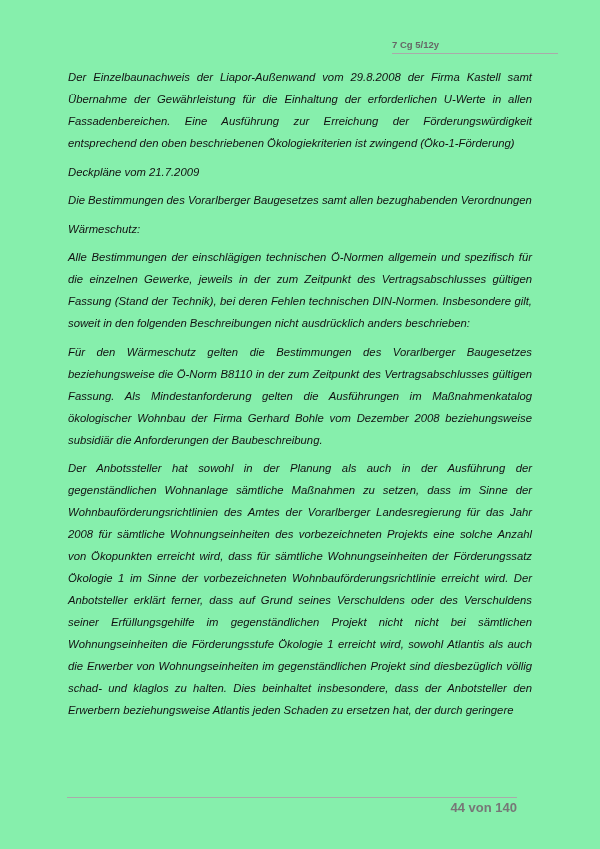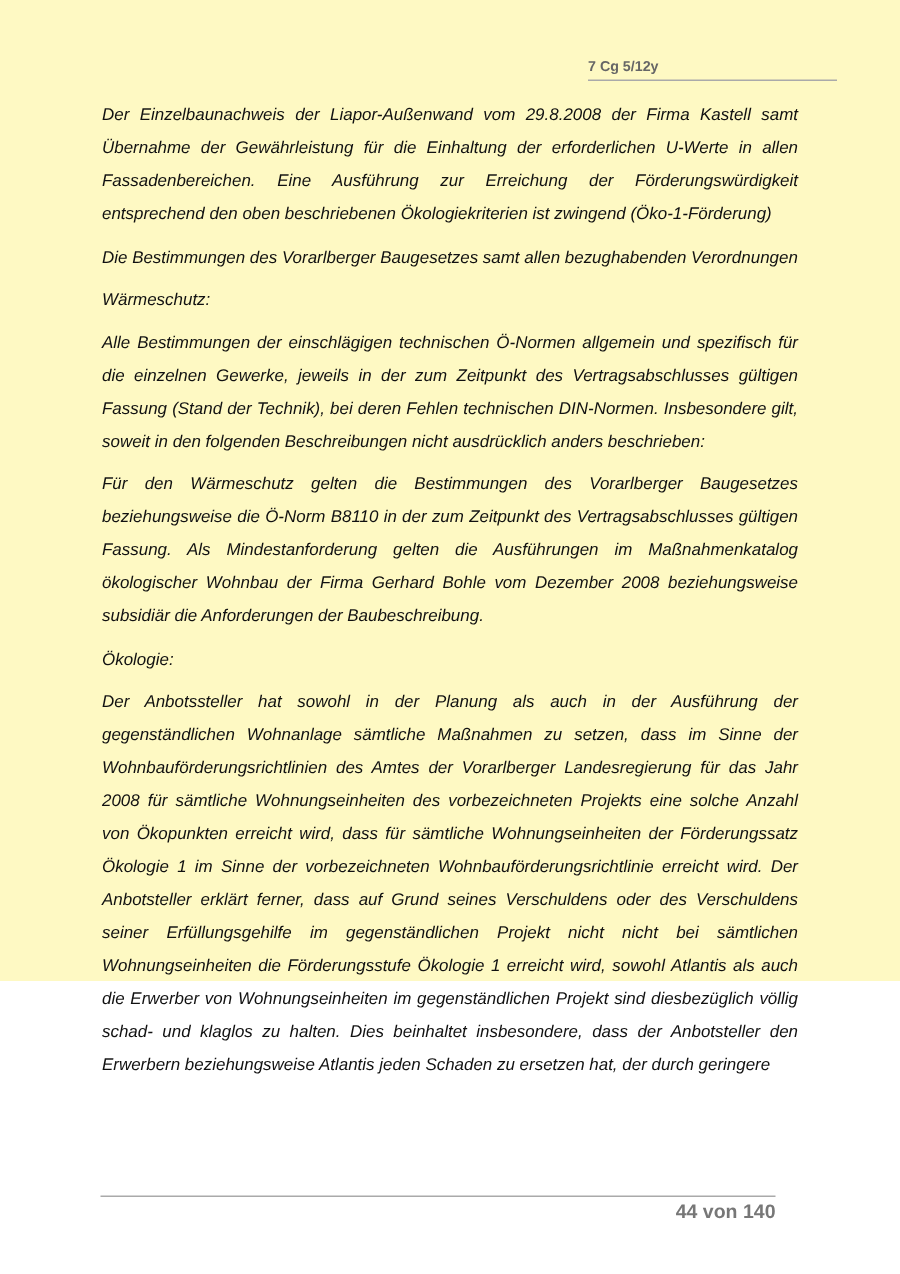--- a/index.html
+++ b/index.html
@@ -1,34 +1,34 @@
 <!DOCTYPE html>
 <html><head>
 <meta charset="utf-8">
 <style>
   html, body { margin:0; padding:0; background:#ffffff; }
   body { width:600px; height:849px; position:relative; overflow:hidden; font-family:"Liberation Sans", sans-serif; color:#111; }
-  .page { position:absolute; left:0; top:0; width:600px; height:654px; background:#fef9c3; }
+  .page { position:absolute; left:0; top:0; width:600px; height:849px; background:#86efac; }
   .header { position:absolute; left:392px; top:39px; width:166px; font-size:9.5px; font-weight:bold; color:#666; padding-bottom:3px; border-bottom:1px solid #aaa; }
   .body { position:absolute; left:68px; top:66px; width:464px; font-size:11.3px; font-style:italic; line-height:22px; }
   .body p { margin:0 0 6.5px 0; text-align:justify; }
   .footer-line { position:absolute; left:67px; top:797px; width:450px; border-top:1px solid #aaa; }
   .footer { position:absolute; left:400px; top:800px; width:117px; text-align:right; font-size:13px; font-weight:bold; color:#777; }
 </style>
 </head>
 <body>
 
 <div class="page">
   <div class="header">7 Cg 5/12y</div>
 
   <div class="body">
     <p>Der Einzelbaunachweis der Liapor-Außenwand vom 29.8.2008 der Firma Kastell samt Übernahme der Gewährleistung für die Einhaltung der erforderlichen U-Werte in allen Fassadenbereichen. Eine Ausführung zur Erreichung der Förderungswürdigkeit entsprechend den oben beschriebenen Ökologiekriterien ist zwingend (Öko-1-Förderung)</p>
+    <p>Deckpläne vom 21.7.2009</p>
     <p>Die Bestimmungen des Vorarlberger Baugesetzes samt allen bezughabenden Verordnungen</p>
     <p>Wärmeschutz:</p>
     <p>Alle Bestimmungen der einschlägigen technischen Ö-Normen allgemein und spezifisch für die einzelnen Gewerke, jeweils in der zum Zeitpunkt des Vertragsabschlusses gültigen Fassung (Stand der Technik), bei deren Fehlen technischen DIN-Normen. Insbesondere gilt, soweit in den folgenden Beschreibungen nicht ausdrücklich anders beschrieben:</p>
     <p>Für den Wärmeschutz gelten die Bestimmungen des Vorarlberger Baugesetzes beziehungsweise die Ö-Norm B8110 in der zum Zeitpunkt des Vertragsabschlusses gültigen Fassung. Als Mindestanforderung gelten die Ausführungen im Maßnahmenkatalog ökologischer Wohnbau der Firma Gerhard Bohle vom Dezember 2008 beziehungsweise subsidiär die Anforderungen der Baubeschreibung.</p>
-    <p>Ökologie:</p>
     <p>Der Anbotssteller hat sowohl in der Planung als auch in der Ausführung der gegenständlichen Wohnanlage sämtliche Maßnahmen zu setzen, dass im Sinne der Wohnbauförderungsrichtlinien des Amtes der Vorarlberger Landesregierung für das Jahr 2008 für sämtliche Wohnungseinheiten des vorbezeichneten Projekts eine solche Anzahl von Ökopunkten erreicht wird, dass für sämtliche Wohnungseinheiten der Förderungssatz Ökologie 1 im Sinne der vorbezeichneten Wohnbauförderungsrichtlinie erreicht wird. Der Anbotsteller erklärt ferner, dass auf Grund seines Verschuldens oder des Verschuldens seiner Erfüllungsgehilfe im gegenständlichen Projekt nicht nicht bei sämtlichen Wohnungseinheiten die Förderungsstufe Ökologie 1 erreicht wird, sowohl Atlantis als auch die Erwerber von Wohnungseinheiten im gegenständlichen Projekt sind diesbezüglich völlig schad- und klaglos zu halten. Dies beinhaltet insbesondere, dass der Anbotsteller den Erwerbern beziehungsweise Atlantis jeden Schaden zu ersetzen hat, der durch geringere</p>
   </div>
 
   <div class="footer-line"></div>
   <div class="footer">44 von 140</div>
 </div>
 
 </body></html>

